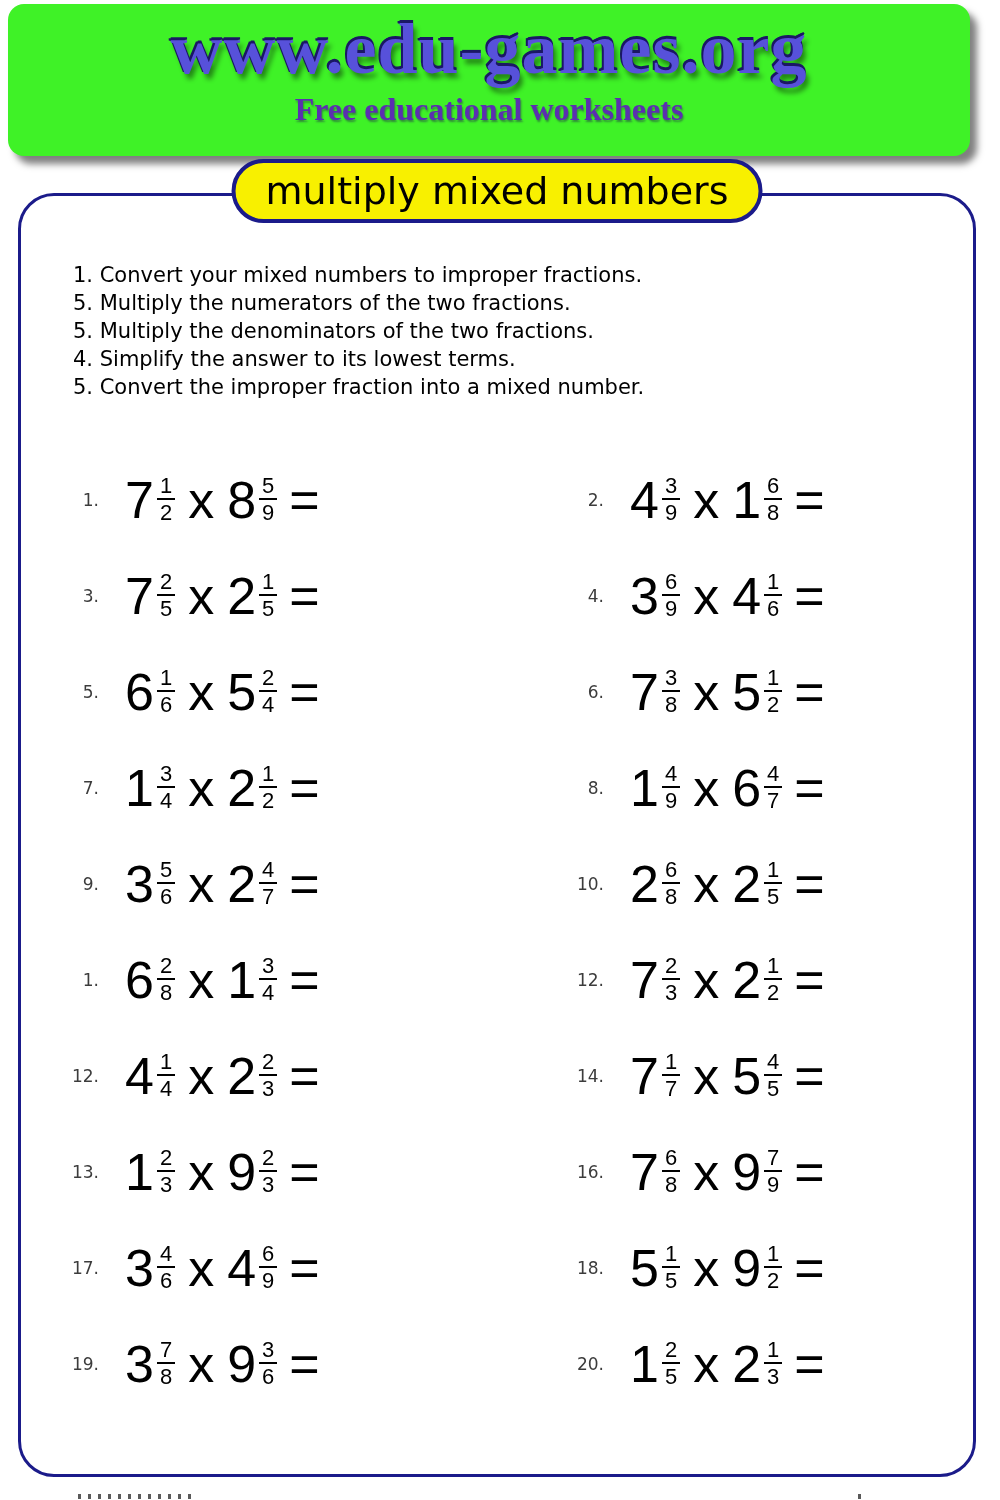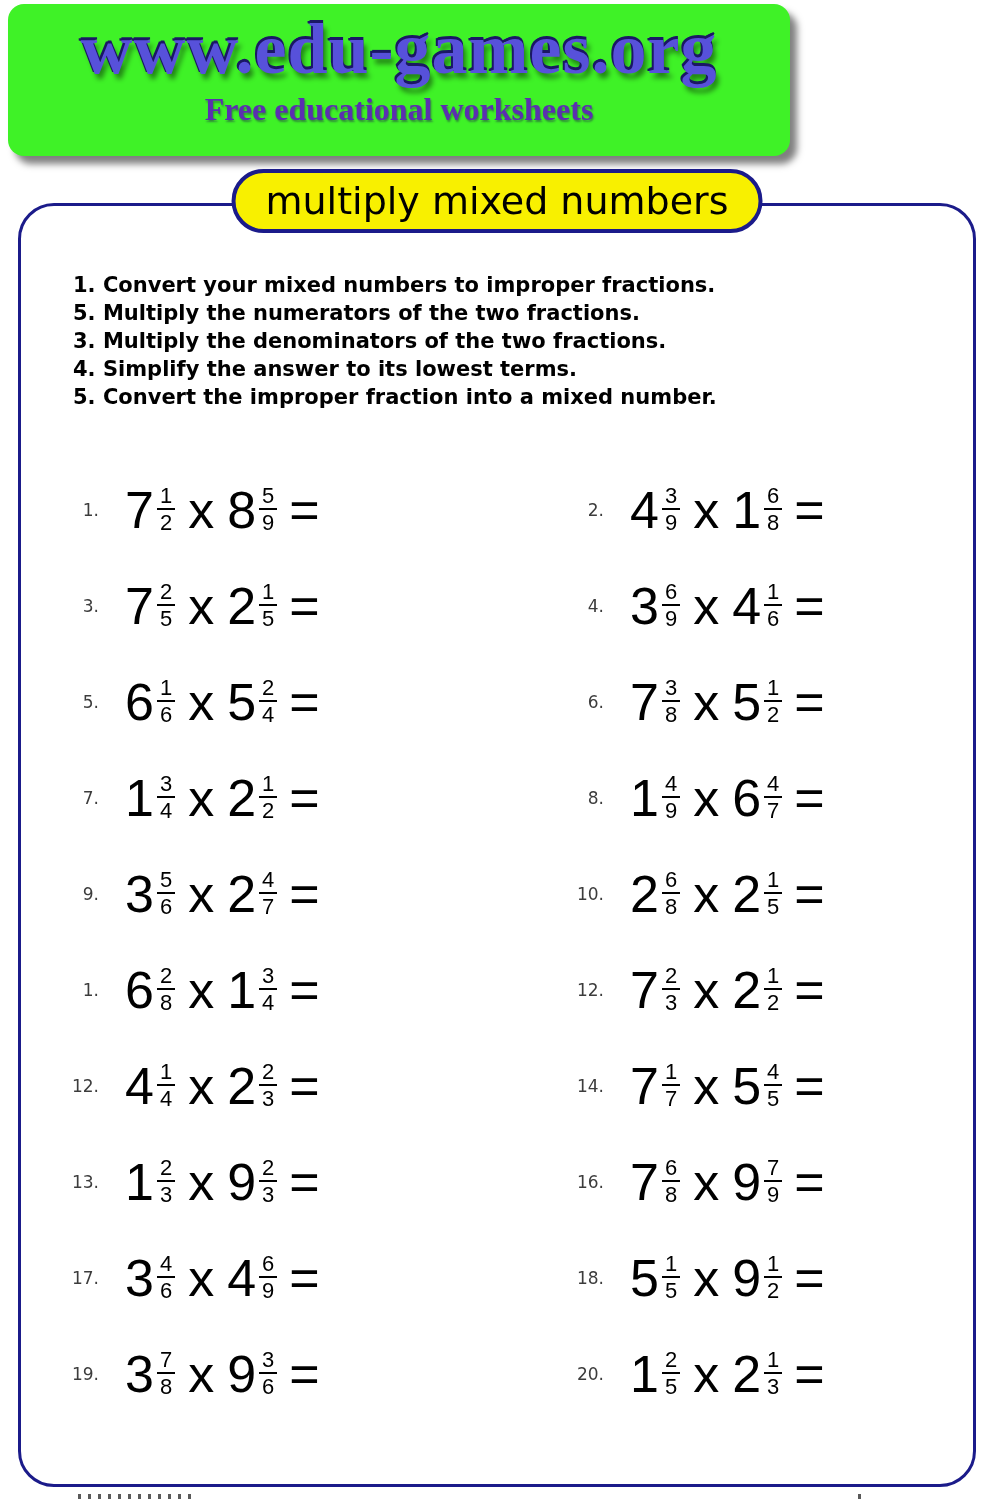--- a/index.html
+++ b/index.html
@@ -2,53 +2,53 @@
 <html><head>
 <meta charset="utf-8">
 <style>
   html,body{margin:0;padding:0;}
   body{
     width:1000px;height:1500px;position:relative;background:#ffffff;
     font-family:"DejaVu Sans",sans-serif;overflow:hidden;
   }
   
   .header{
-    position:absolute;left:8px;top:4px;width:782px;height:152px;
+    position:absolute;left:8px;top:4px;width:962px;height:152px;
     background:#3FF227;border-radius:16px;
     box-shadow:7px 8px 7px rgba(0,0,0,0.5);
     text-align:center;
   }
   .logo{
     margin-top:4px;
     font-family:"Liberation Serif",serif;font-weight:bold;
     font-size:72px;letter-spacing:1px;color:#5751DA;
     text-shadow:0 -3px 0 #1B1765,-2px -2px 0 #1B1765,3px 5px 5px rgba(0,0,0,0.45);
   }
   .tagline{
     margin-top:0px;
     font-family:"Liberation Serif",serif;font-weight:bold;
     font-size:32px;color:#5B2FB0;
     text-shadow:1px 2px 2px rgba(30,15,80,0.45);
   }
   
   .sheet{
-    position:absolute;left:18px;top:203px;width:958px;height:1284px;
+    position:absolute;left:18px;top:193px;width:958px;height:1284px;
     box-sizing:border-box;border:3px solid #1B1B8A;border-radius:36px;
     background:#ffffff;
   }
   .pill{
     position:absolute;top:-37px;left:50%;transform:translateX(-50%);
     background:#F8F000;border:4px solid #1B1B8A;border-radius:34px;
     padding:6px 30px;white-space:nowrap;
     font-size:38px;color:#000;
   }
   
   .instructions{
     margin:66px 0 0 52px;
-    font-size:21px;line-height:1.33;color:#000;font-weight:bold;
+    font-size:21px;line-height:1.33;color:#000;
   }
   
   .problems{
     display:grid;grid-template-columns:505px 1fr;
     margin:50px 0 0 20px;
   }
   .problem{display:flex;align-items:center;height:96px;}
   .p-label{
     width:58px;text-align:right;margin-right:26px;flex:0 0 auto;
     font-size:17px;color:#3c3c3c;
@@ -78,21 +78,21 @@
 <div class="header">
   <div class="logo">www.edu-games.org</div>
   <div class="tagline">Free educational worksheets</div>
 </div>
 
 <div class="sheet">
   <div class="pill">multiply mixed numbers</div>
   <div class="instructions">
       <div>1. Convert your mixed numbers to improper fractions.</div>
       <div>5. Multiply the numerators of the two fractions.</div>
-      <div>3. Multiply the denominators of the two fractions.</div>
+      <div>5. Multiply the denominators of the two fractions.</div>
       <div>4. Simplify the answer to its lowest terms.</div>
       <div>5. Convert the improper fraction into a mixed number.</div>
     </div>
   <div class="problems">
   <div class="problem">
     <div class="p-label">1.</div>
     <div class="expr">
       <span class="whole">7</span>
       <span class="frac">
         <span class="num">1</span>

